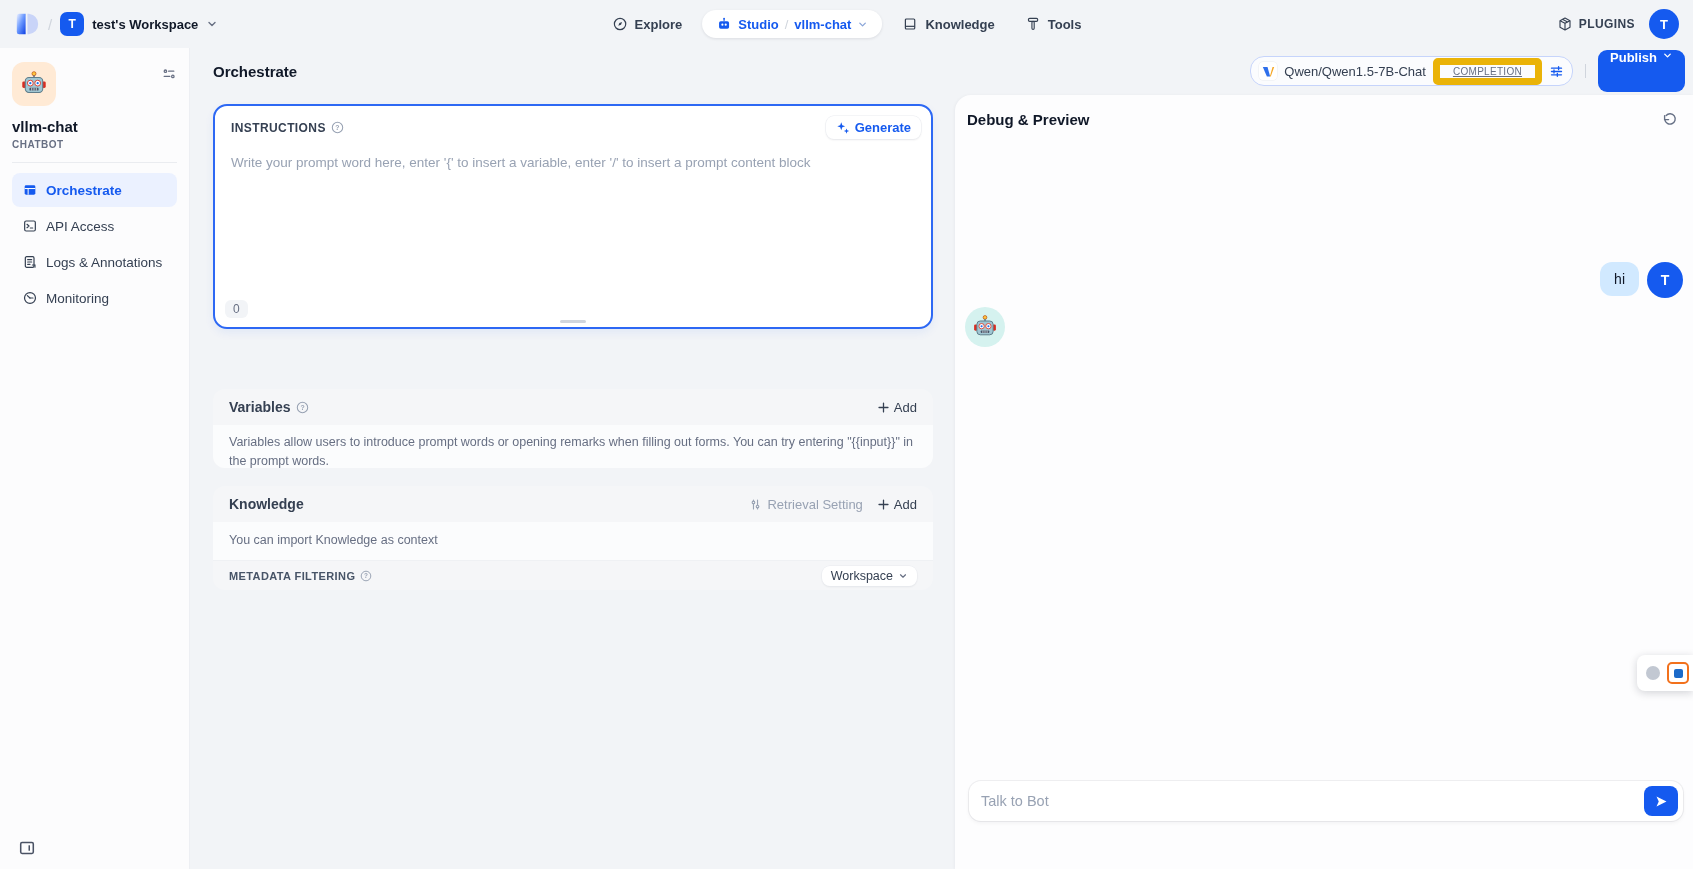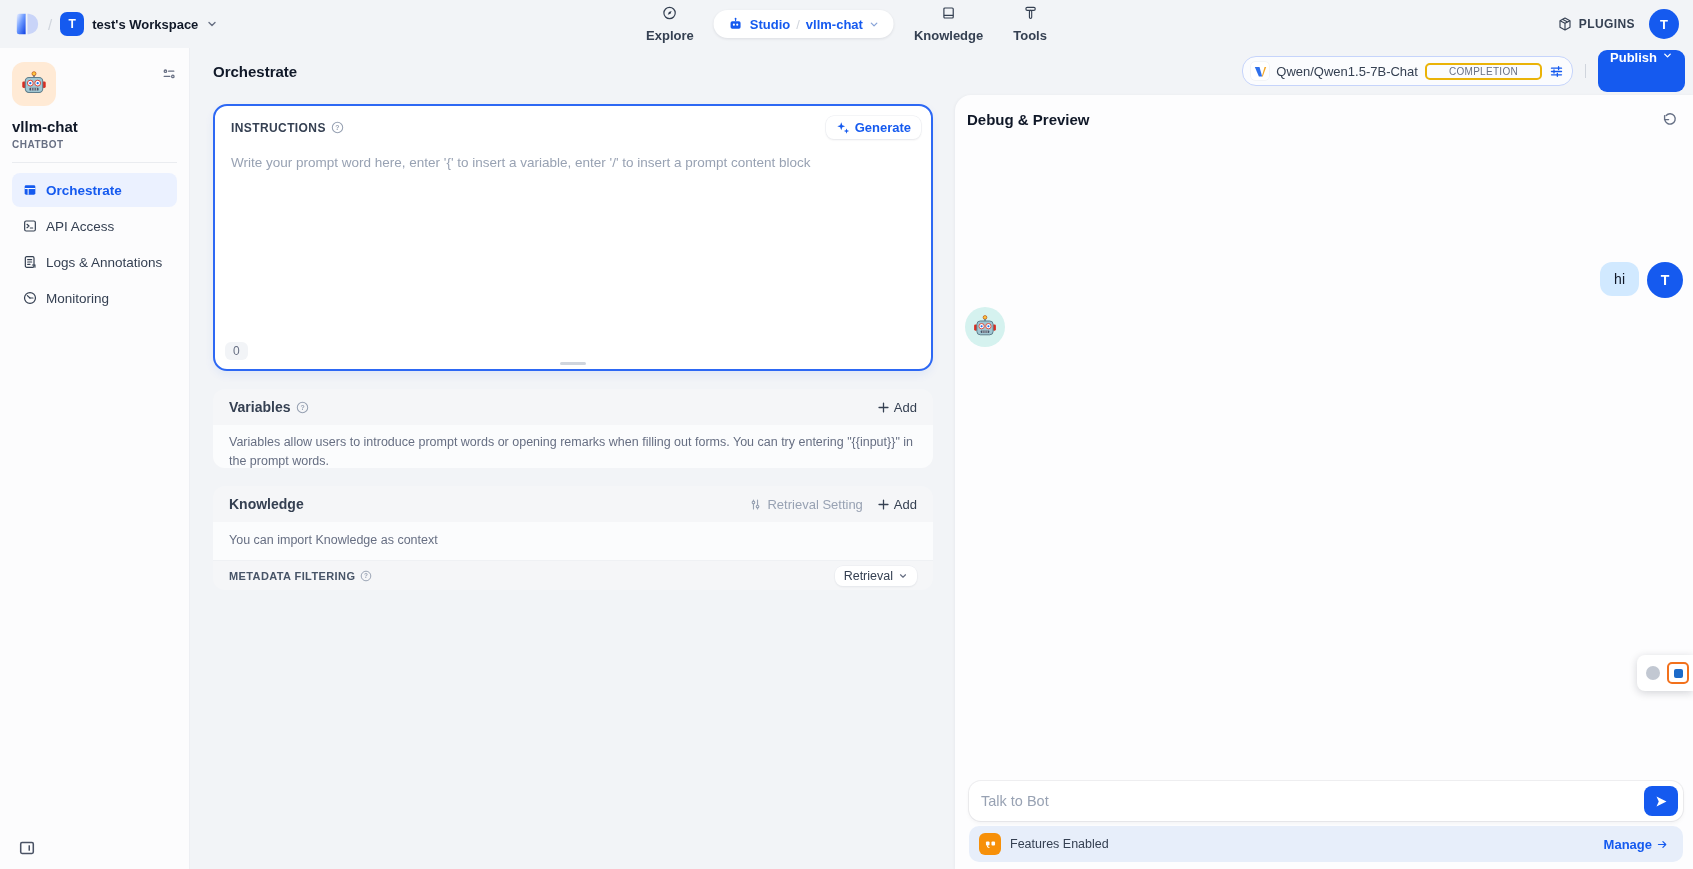--- a/index.html
+++ b/index.html
@@ -12,51 +12,51 @@
   }
   svg { display:block; }
 
   
   .topnav{position:absolute;top:0;left:0;right:0;height:48px;display:flex;align-items:center;padding:0 14px;}
   .nav-left{display:flex;align-items:center;gap:8px;}
   .slash{color:#D0D5DD;font-size:15px;}
   .ws-avatar{width:24px;height:24px;border-radius:7px;background:#155AEF;color:#fff;font-size:12px;font-weight:700;display:flex;align-items:center;justify-content:center;}
   .ws-name{font-size:13px;font-weight:600;color:#101828;}
   .nav-center{position:absolute;left:50%;top:0;height:48px;transform:translateX(-50%);display:flex;align-items:center;gap:10px;}
-  .nav-item{display:flex;align-items:center;gap:7px;padding:6px 10px;border-radius:10px;font-size:13px;font-weight:600;color:#354052;cursor:pointer;flex-direction:column;}
+  .nav-item{display:flex;align-items:center;gap:7px;padding:6px 10px;border-radius:10px;font-size:13px;font-weight:600;color:#354052;cursor:pointer;}
   .nav-pill{display:flex;align-items:center;gap:6px;background:#fff;border-radius:999px;padding:6px 14px;box-shadow:0 1px 3px rgba(16,24,40,.1);font-size:13px;font-weight:600;color:#155AEF;cursor:pointer;}
   .nav-pill .sep{color:#D0D5DD;font-weight:400;}
   .nav-right{margin-left:auto;display:flex;align-items:center;gap:14px;}
   .plugins{display:flex;align-items:center;gap:6px;font-size:12px;font-weight:600;letter-spacing:.4px;color:#354052;cursor:pointer;}
   .user-avatar{width:30px;height:30px;border-radius:50%;background:#155AEF;color:#fff;font-size:13px;font-weight:600;display:flex;align-items:center;justify-content:center;}
 
   
   .page-header{position:absolute;top:48px;left:213px;right:8px;height:46px;display:flex;align-items:center;}
   .page-title{font-size:15px;font-weight:700;color:#101828;}
   .header-right{margin-left:auto;display:flex;align-items:center;gap:8px;}
   .model-pill{display:flex;align-items:center;gap:7px;height:30px;padding:0 8px;background:#FBFCFE;border:1.5px solid #C6D4FB;border-radius:14px;cursor:pointer;}
   .vllm-box{width:18px;height:18px;border-radius:4px;background:#fff;display:flex;align-items:center;justify-content:center;box-shadow:0 0 0 .5px #EAECF0;}
   .model-name{font-size:13px;font-weight:500;color:#354052;}
-  .model-badge{font-size:10px;font-weight:500;letter-spacing:.3px;color:#676F83;border:2px solid #eab308;border-radius:5px;padding:1px 22px;}
+  .model-badge{font-size:10px;font-weight:500;letter-spacing:.3px;color:#676F83;border:7px solid #eab308;border-radius:5px;padding:1px 13px;text-decoration:underline;}
   .hdr-divider{width:1px;height:14px;background:#D0D5DD;margin:0 4px;}
   .publish-btn{display:flex;gap:5px;height:42px;padding:0 12px;background:#155AEF;color:#fff;font-size:13px;font-weight:600;border-radius:9px;cursor:pointer;}
 
   
   .sidebar{position:absolute;top:48px;left:0;bottom:0;width:190px;background:#FCFCFD;border-right:1px solid #EDEFF3;padding:14px 12px;}
   .app-head{display:flex;align-items:flex-start;justify-content:space-between;}
   .app-icon{width:44px;height:44px;border-radius:12px;background:#FFEAD5;display:flex;align-items:center;justify-content:center;}
   .app-name{margin-top:12px;font-size:15px;font-weight:700;color:#101828;}
   .app-type{margin-top:4px;font-size:10px;font-weight:600;letter-spacing:.5px;color:#676F83;}
   .side-divider{height:1px;background:#EAECF0;margin:12px 0 10px;}
   .menu-item{display:flex;align-items:center;gap:8px;height:34px;padding:0 10px;border-radius:8px;font-size:13.5px;font-weight:500;color:#354052;cursor:pointer;margin-bottom:2px;}
   .menu-item.active{background:#EBF1FF;color:#155AEF;font-weight:600;}
   .collapse-btn{position:absolute;left:18px;bottom:12px;cursor:pointer;}
 
   
-  .instructions-card{position:absolute;left:213px;top:104px;width:720px;height:267px;background:#fff;border:2px solid #2D68F4;border-radius:14px;box-shadow:0 4px 10px rgba(21,90,239,.07);}
+  .instructions-card{position:absolute;left:213px;top:104px;width:720px;height:225px;background:#fff;border:2px solid #2D68F4;border-radius:14px;box-shadow:0 4px 10px rgba(21,90,239,.07);}
   .instr-head{display:flex;align-items:center;padding:10px 10px 0 16px;}
   .instr-title{font-size:12px;font-weight:700;letter-spacing:.4px;color:#354052;display:flex;align-items:center;gap:5px;}
   .generate-btn{margin-left:auto;display:flex;align-items:center;gap:5px;background:#fff;border-radius:8px;padding:4px 10px;font-size:13px;font-weight:600;color:#155AEF;box-shadow:0 0 0 .5px #E9EBF0,0 1px 2px rgba(16,24,40,.1);cursor:pointer;}
   .instr-placeholder{padding:16px 16px 0;font-size:13.5px;color:#98A2B3;cursor:text;}
   .char-badge{position:absolute;left:10px;bottom:9px;background:#F2F4F7;border-radius:6px;padding:2px 8px;font-size:12px;color:#676F83;}
   .drag-handle{position:absolute;left:50%;bottom:4px;transform:translateX(-50%);width:26px;height:3px;border-radius:2px;background:#D0D5DD;cursor:ns-resize;}
 
   .section-card{position:absolute;left:213px;width:720px;background:#F5F6F8;border-radius:12px;overflow:hidden;}
   .variables-card{top:389px;height:79px;}
   .knowledge-card{top:486px;height:104px;}
@@ -376,21 +376,21 @@
   <div class="section-body">You can import Knowledge as context</div>
   <div class="metadata-row">
     <span class="metadata-title">
       <span>METADATA FILTERING</span>
       <svg width="12" height="12" viewBox="0 0 16 16">
           <circle cx="8" cy="8" r="6.4" fill="none" stroke="#98A2B3" stroke-width="1.3"></circle>
           <text x="8" y="11" text-anchor="middle" font-size="8.5" fill="#98A2B3" font-family="Liberation Sans, sans-serif">?</text>
         </svg>
     </span>
     <div class="disabled-btn">
-      <span>Retrieval</span>
+      <span>Workspace</span>
       <svg width="10" height="10" viewBox="0 0 12 12">
           <polyline points="3,4.5 6,7.5 9,4.5" fill="none" stroke="#676F83" stroke-width="1.4" stroke-linecap="round" stroke-linejoin="round"></polyline>
         </svg>
     </div>
   </div>
 </div>
 
 <div class="right-panel">
   <div class="debug-head">
     <span class="debug-title">Debug &amp; Preview</span>
@@ -417,36 +417,20 @@
 
   <div class="chat-input">
     <input type="text" placeholder="Talk to Bot" style="">
     <div class="send-btn">
       <svg width="15" height="15" viewBox="0 0 24 24">
           <path d="M4 4l16 8-16 8 3.6-8z" fill="#fff"></path>
         </svg>
     </div>
   </div>
 
-  <div class="features-bar">
-    <div class="features-icon">
-      <svg width="13" height="13" viewBox="0 0 20 20">
-          <rect x="3" y="5.5" width="5.5" height="6" rx="1.5" fill="#fff"></rect>
-          <rect x="11.5" y="5.5" width="5.5" height="6" rx="1.5" fill="#fff"></rect>
-          <path d="M5 11.5c0 2 1.2 3 2.8 3.2" stroke="#fff" stroke-width="1.6" fill="none" stroke-linecap="round"></path>
-        </svg>
-    </div>
-    <span class="features-label">Features Enabled</span>
-    <div class="manage-link">
-      <span>Manage</span>
-      <svg width="13" height="13" viewBox="0 0 16 16">
-          <path d="M3 8h9M8.5 4.5L12 8l-3.5 3.5" fill="none" stroke="#155AEF" stroke-width="1.5" stroke-linecap="round" stroke-linejoin="round"></path>
-        </svg>
-    </div>
-  </div>
 </div>
 
 <div class="float-widget">
   <div class="float-dot"></div>
   <div class="float-logo">
       <span></span>
     </div>
 </div>
 
 </body></html>

